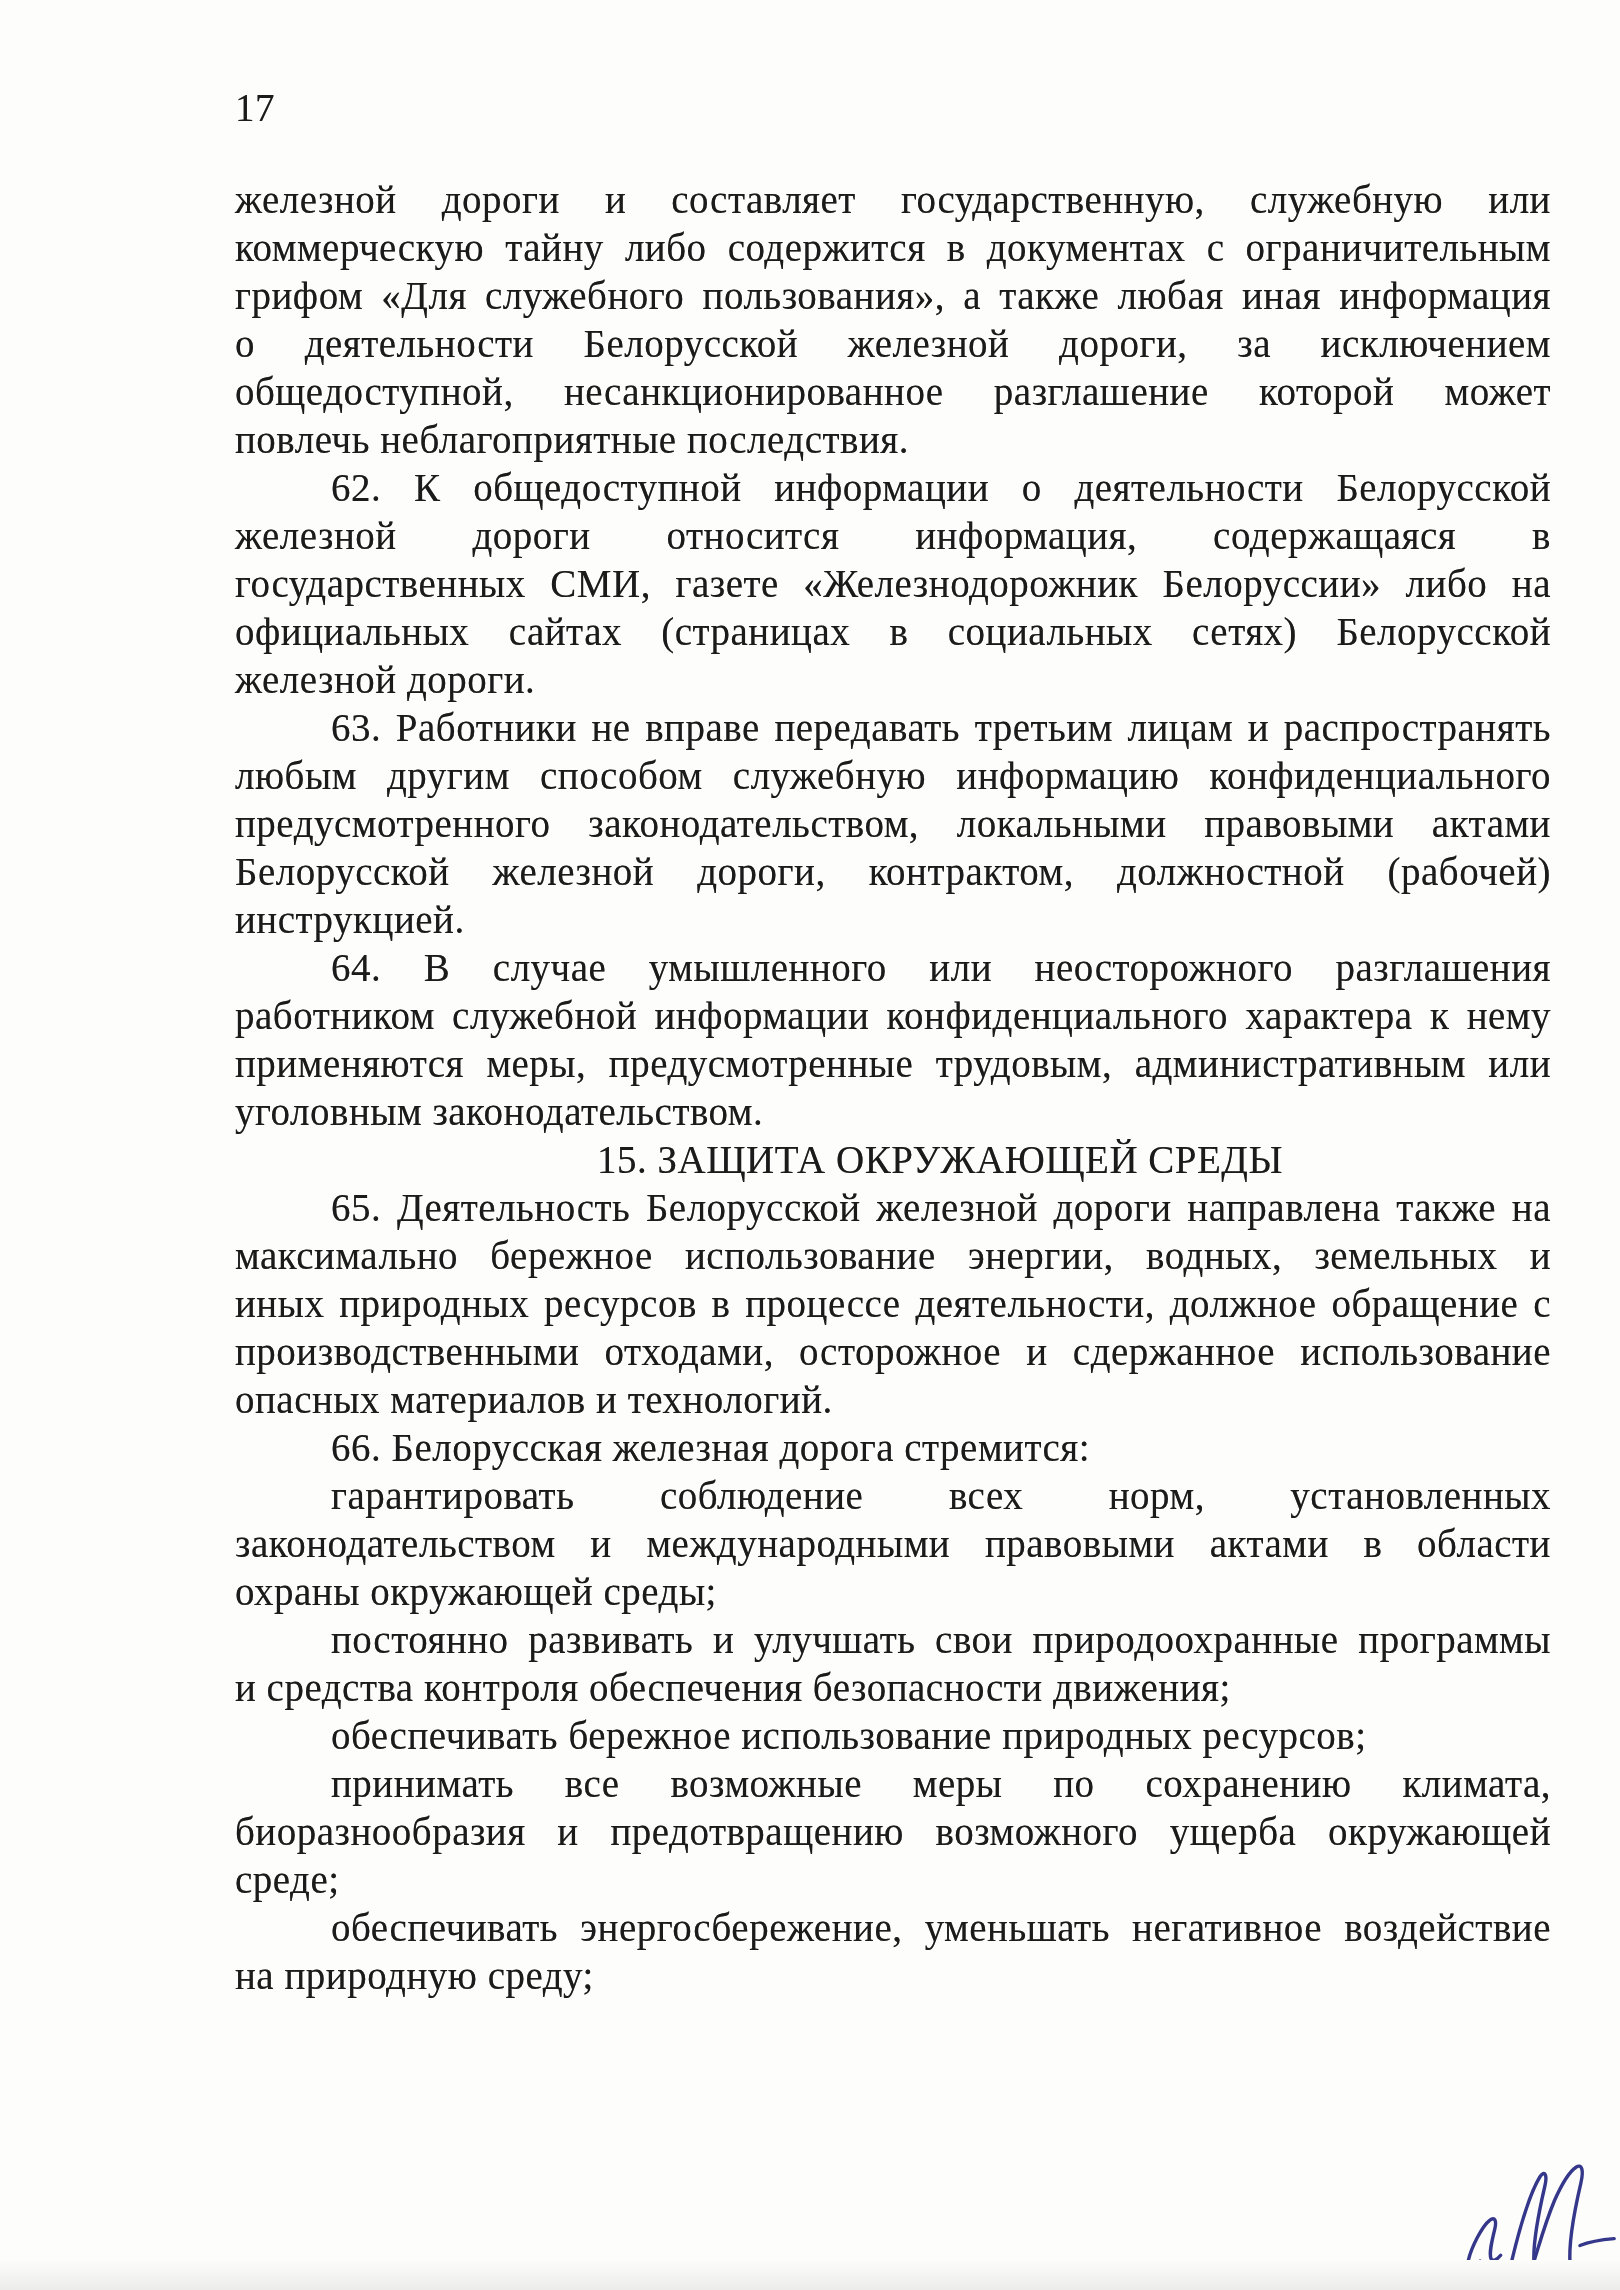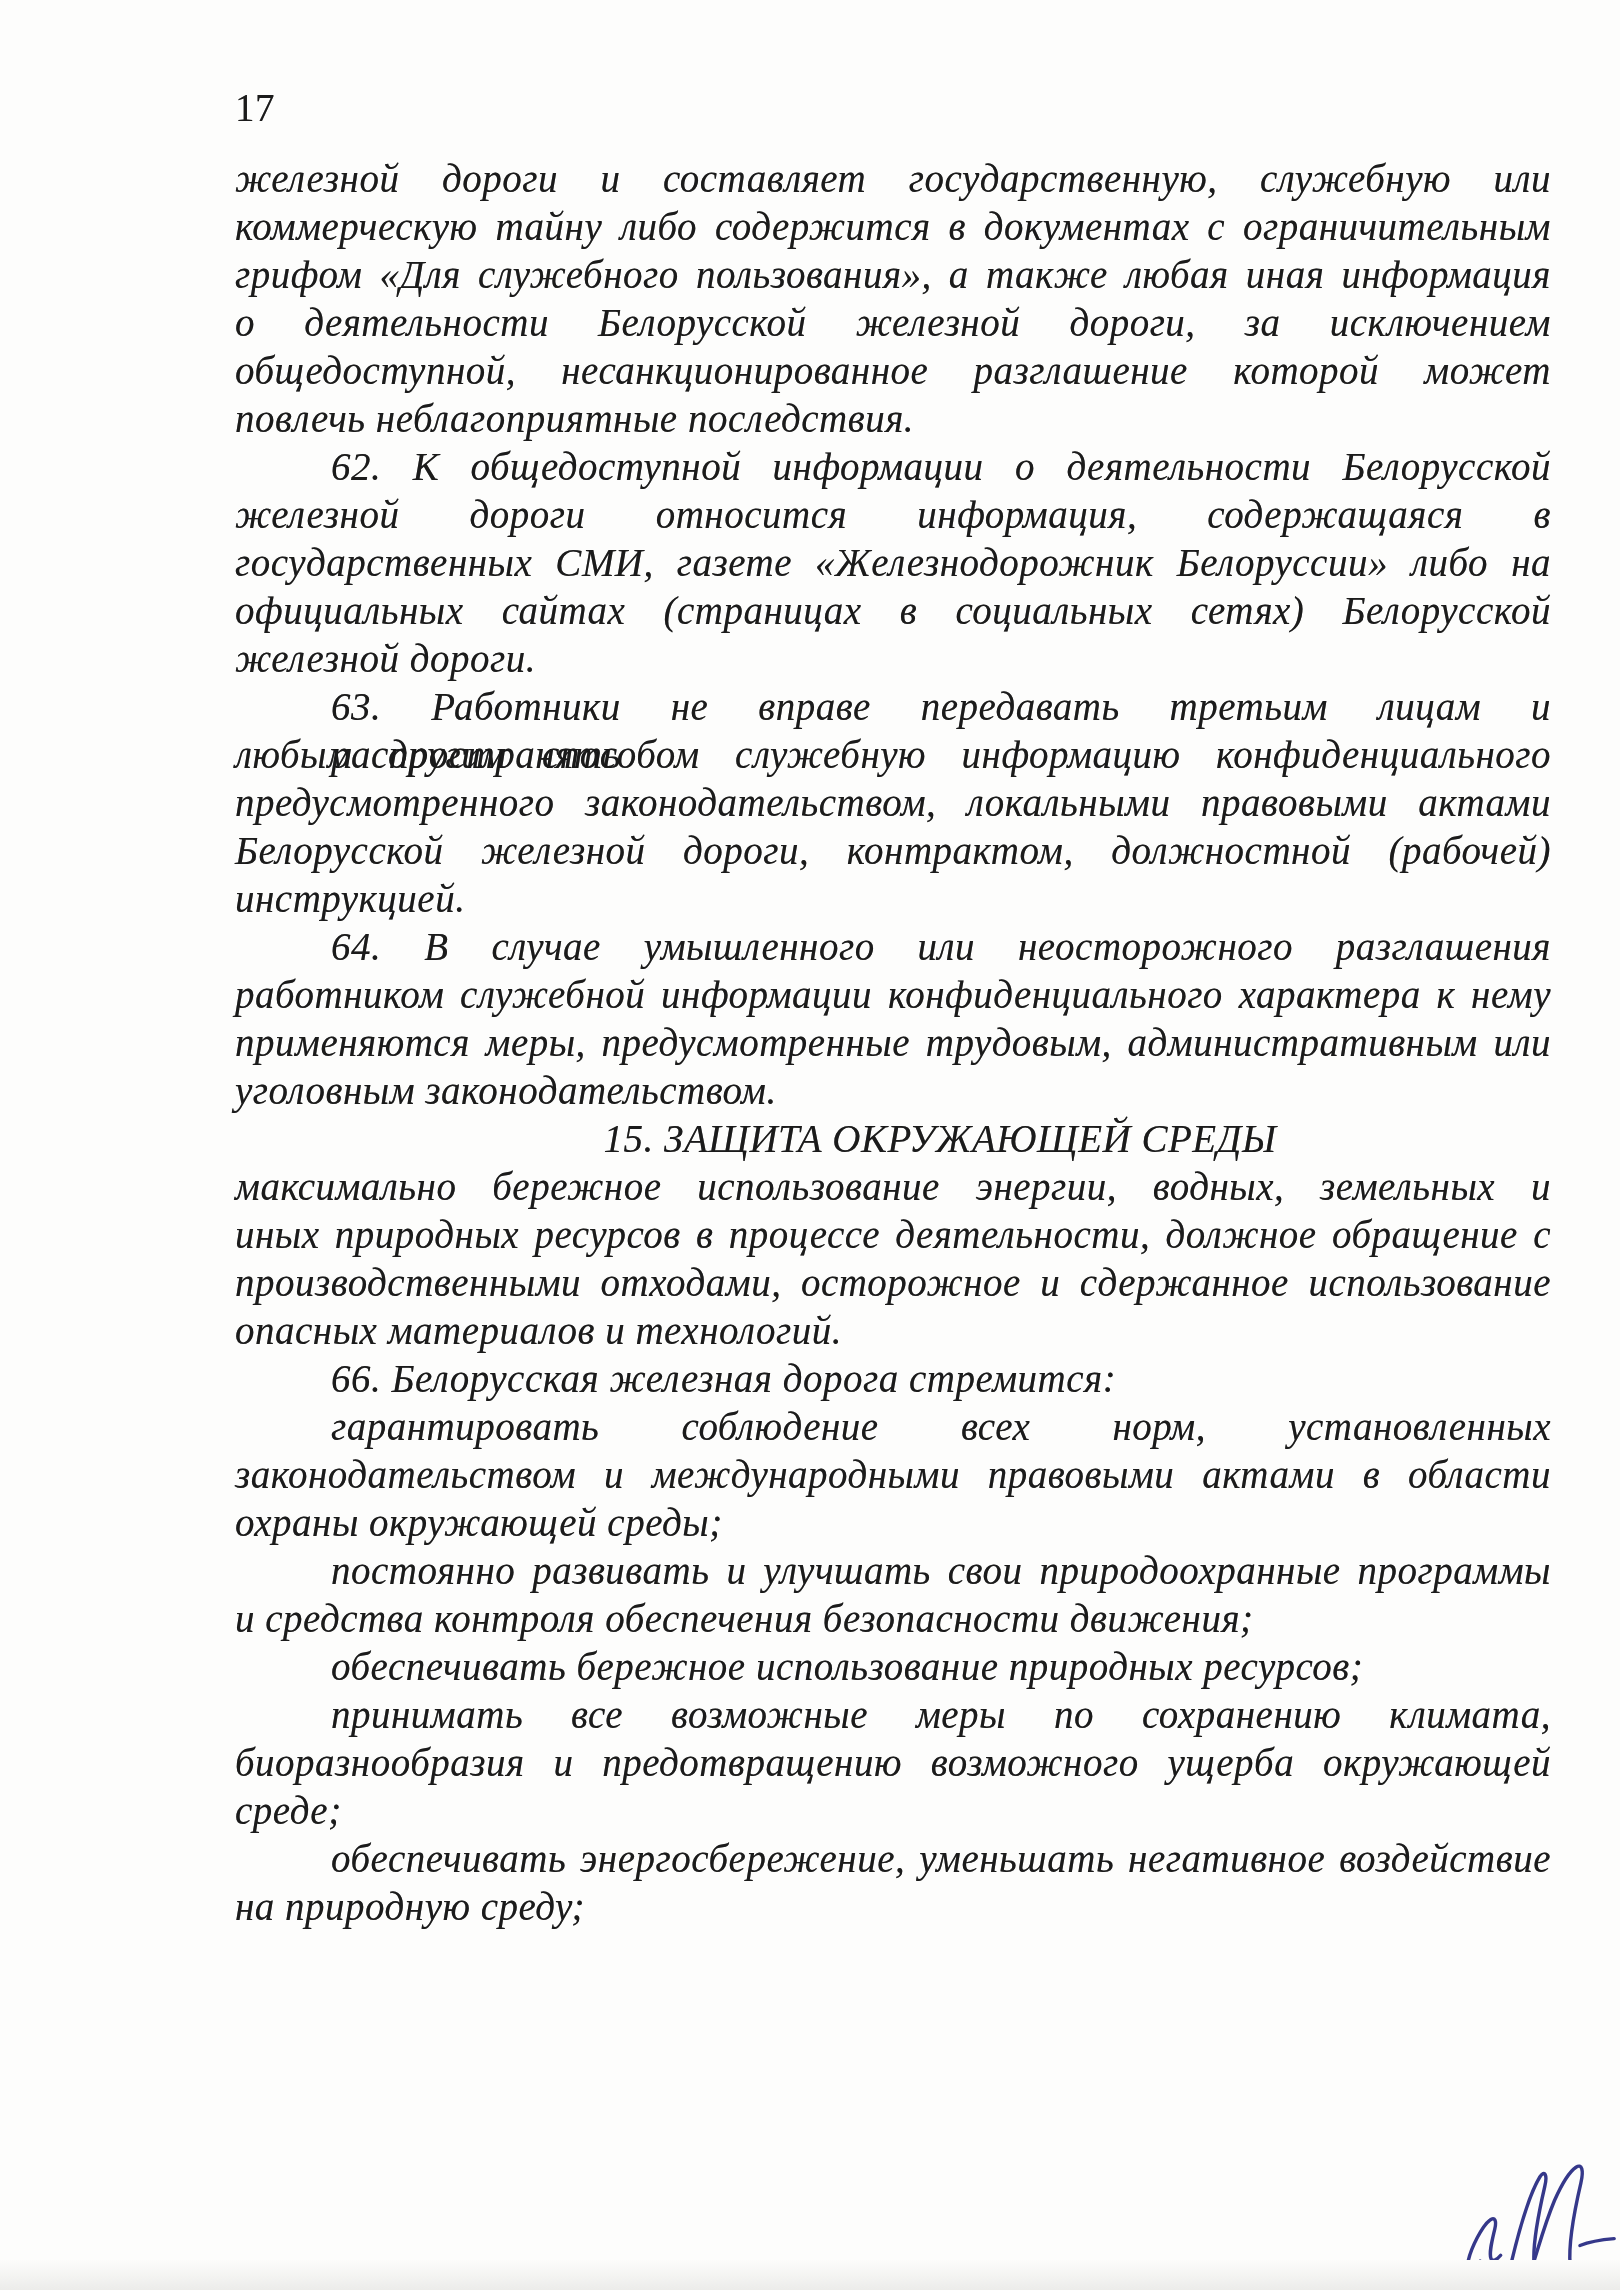--- a/index.html
+++ b/index.html
@@ -23,27 +23,26 @@
     width: 1316px;
     height: 48px;
     line-height: 48px;
     font-size: 39px;
     text-align: left;
     letter-spacing: 0.5px;
     text-shadow: 0 0 0.6px rgba(0,0,0,0.5);
   }
   .text-block {
     position: absolute;
-    top: 155px;
+    top: 176px;
     left: 235px;
     width: 1316px;
     font-size: 39px;
     letter-spacing: 0.5px;
     text-shadow: 0 0 0.6px rgba(0,0,0,0.5);
-    font-style: italic;
   }
   .line {
     height: 48px;
     line-height: 48px;
     text-align: justify;
     text-align-last: justify;
     white-space: normal;
   }
   .line.first { padding-left: 96px; }
   .line.last  { text-align-last: left; }
@@ -101,20 +100,21 @@
         <div class="line last">инструкцией.</div>
       </div>
       <div class="para">
         <div class="line first">64. В случае умышленного или неосторожного разглашения</div>
         <div class="line">работником служебной информации конфиденциального характера к нему</div>
         <div class="line">применяются меры, предусмотренные трудовым, административным или</div>
         <div class="line last">уголовным законодательством.</div>
       </div>
       <div class="heading">15. ЗАЩИТА ОКРУЖАЮЩЕЙ СРЕДЫ</div>
       <div class="para">
+        <div class="line first">65. Деятельность Белорусской железной дороги направлена также на</div>
         <div class="line">максимально бережное использование энергии, водных, земельных и</div>
         <div class="line">иных природных ресурсов в процессе деятельности, должное обращение с</div>
         <div class="line">производственными отходами, осторожное и сдержанное использование</div>
         <div class="line last">опасных материалов и технологий.</div>
       </div>
       <div class="para">
         <div class="line first last">66. Белорусская железная дорога стремится:</div>
       </div>
       <div class="para">
         <div class="line first">гарантировать соблюдение всех норм, установленных</div>

